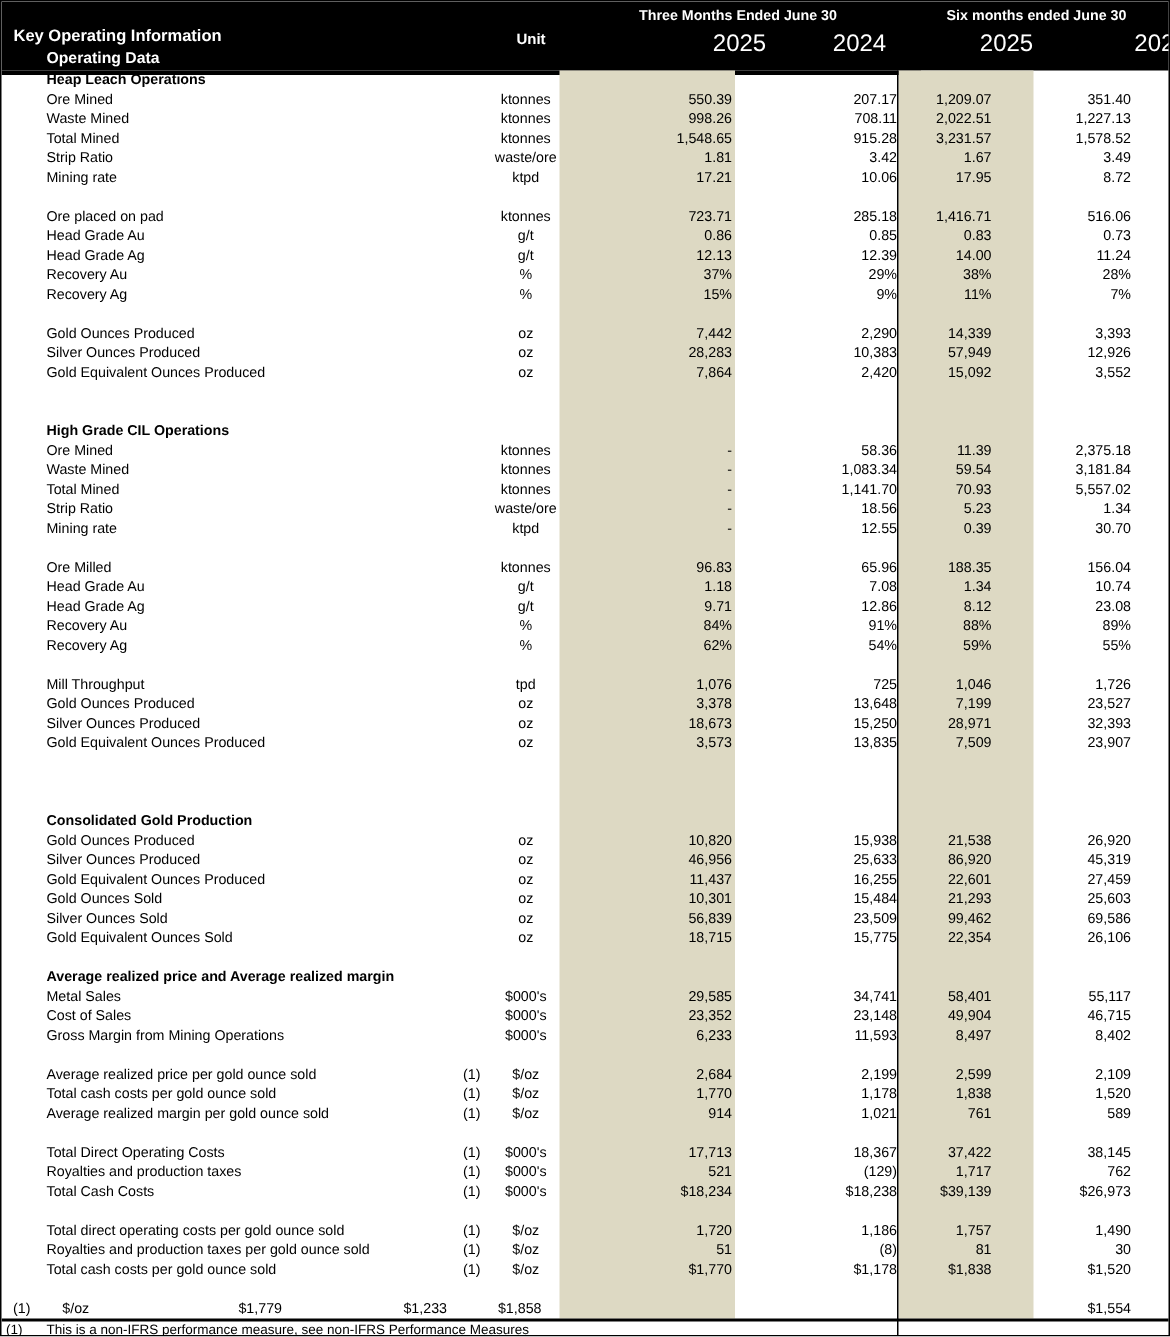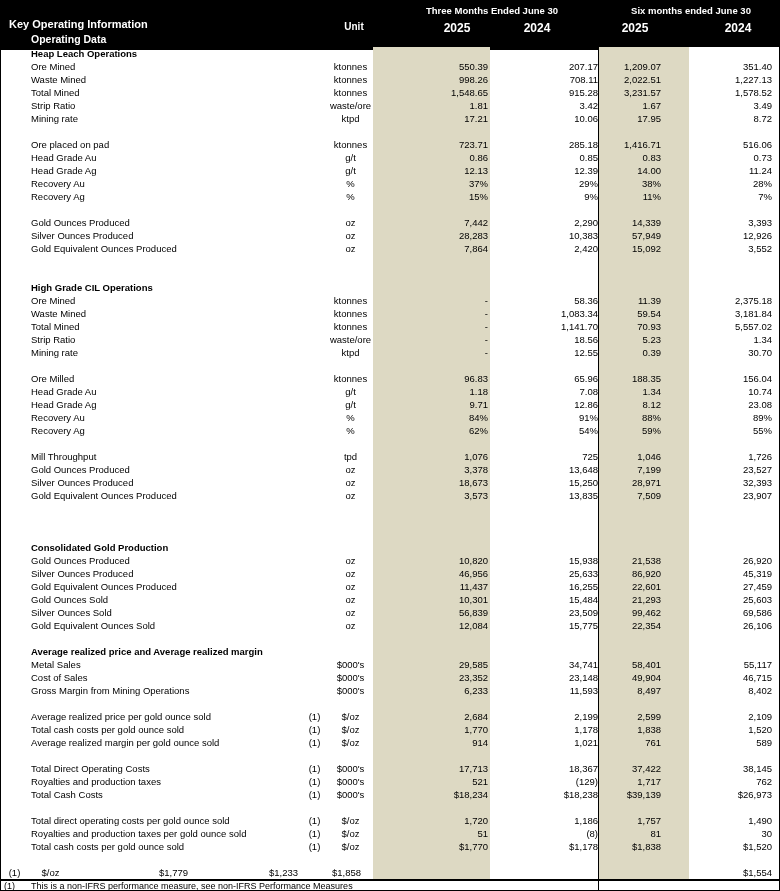--- a/index.html
+++ b/index.html
@@ -11,39 +11,39 @@
   }
   
   .hdr { position:absolute; top:0; left:0; width:780px; height:46px; background:#000; }
   .hdr-step { position:absolute; top:46px; left:0; width:613px; height:3px; background:#000; }
   .hdr .t { position:absolute; color:#fff; white-space:nowrap; }
   .title1 { left:8px; top:17px; font-size:11px; font-weight:bold; }
   .title2 { left:30px; top:32px; font-size:10.5px; font-weight:bold; }
   .grp { top:4px; transform:translateX(-50%); font-size:9.5px; font-weight:bold; }
   .grp1 { left:491px; } .grp2 { left:690px; }
   .unit-h { left:353px; top:20px; transform:translateX(-50%); font-size:10px; font-weight:bold; }
-  .yr { top:20px; transform:translateX(-50%); font-size:12px; font-weight:bold; }
+  .yr { top:20px; transform:translateX(-50%); font-size:16px; font-weight:normal;margin-left:36px; }
   .yr0 { left:456px; } .yr1 { left:536px; } .yr2 { left:634px; } .yr3 { left:737px; }
   
   .body { position:absolute; top:46px; left:0; width:780px; height:832px; }
   .shade { position:absolute; top:0; height:832px; background:#ddd9c3; }
   .shade1 { left:372px; width:117px; }
   .shade2 { left:598px; width:90px; }
   .vline { position:absolute; top:46px; left:597px; width:1px; height:845px; background:#000; z-index:5; }
   .rows { position:absolute; top:0; left:0; width:780px; }
   .row { display:flex; height:13px; line-height:13px; font-size:9.5px; position:relative; z-index:2; }
   .row.section .c-label { font-weight:bold; }
   .c-label { flex:0 0 300px; padding-left:30px; white-space:nowrap; overflow:hidden; }
   .c-fn   { flex:0 0 27px; text-align:center; }
   .c-unit { flex:0 0 45px; text-align:center; white-space:nowrap; }
   .c-v    { white-space:nowrap; text-align:right; }
   .c-v1 { flex:0 0 117px; padding-right:2px;padding-left:40px; }
   .c-v2 { flex:0 0 108px; }
   .c-v3 { flex:0 0 91px;  padding-right:28px; }
-  .c-v4 { flex:1;         padding-right:9px; }
+  .c-v4 { flex:1;         padding-right:27px; }
   
   .footrule { position:absolute; top:878px; left:0; width:780px; height:2px; background:#000; }
   .footer {
     position:absolute; top:880px; left:0; width:780px; height:11px;
     border-bottom:2px solid #000; font-size:9px; line-height:9px;
   }
   .fn-marker { position:absolute; left:3px; top:1px; }
   .fn-text   { position:absolute; left:30px; top:1px; white-space:nowrap; }
 </style>
 </head>
@@ -389,21 +389,21 @@
           <div class="c-unit">oz</div>
           <div class="c-v c-v1">56,839</div>
           <div class="c-v c-v2">23,509</div>
           <div class="c-v c-v3">99,462</div>
           <div class="c-v c-v4">69,586</div>
         </div>
         <div class="row">
           <div class="c-label">Gold Equivalent Ounces Sold</div>
           <div class="c-fn"></div>
           <div class="c-unit">oz</div>
-          <div class="c-v c-v1">12,084</div>
+          <div class="c-v c-v1">18,715</div>
           <div class="c-v c-v2">15,775</div>
           <div class="c-v c-v3">22,354</div>
           <div class="c-v c-v4">26,106</div>
         </div>
         <div class="row"></div>
         <div class="row section">
           <div class="c-label">Average realized price and Average realized margin</div>
           <div class="c-fn"></div>
           <div class="c-unit"></div>
           <div class="c-v c-v1"></div>

